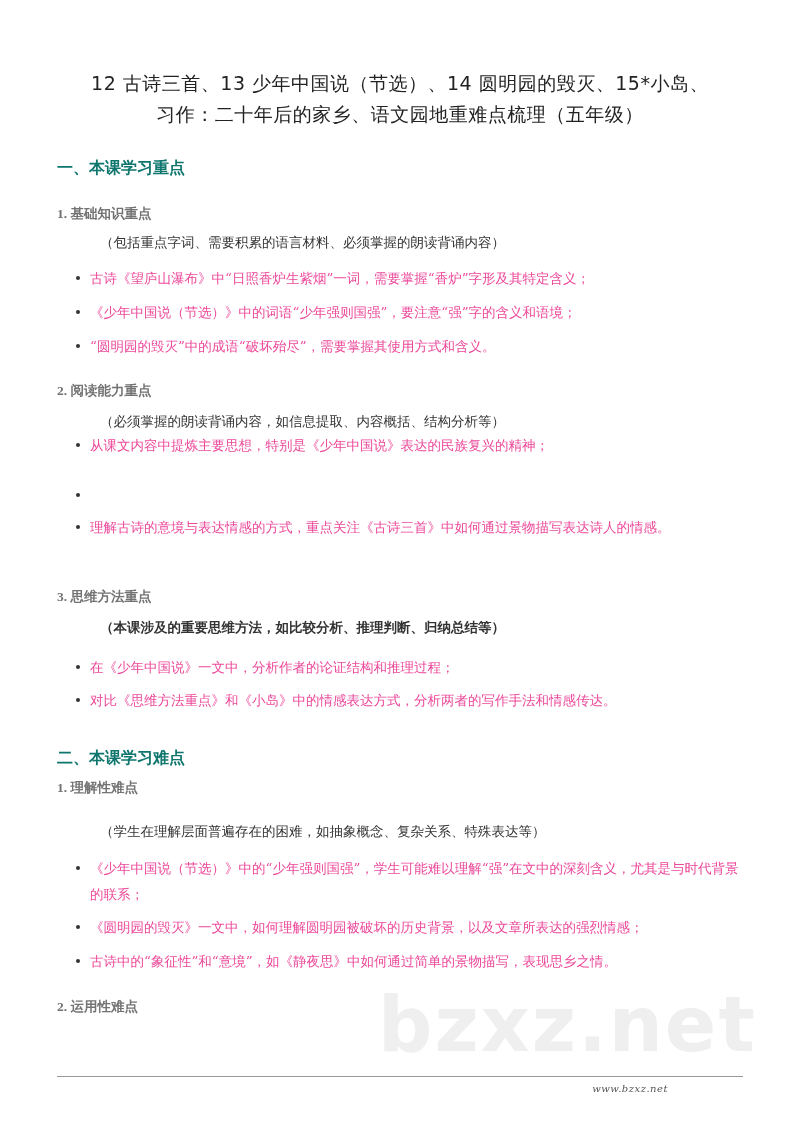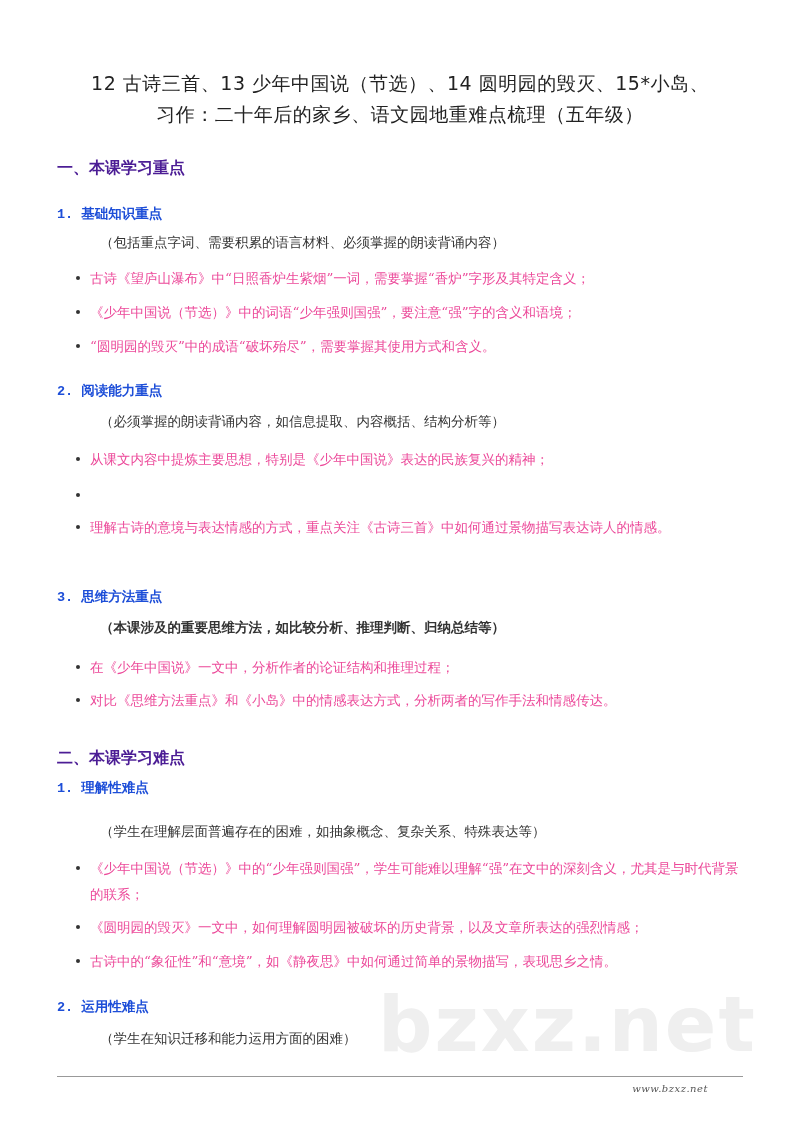--- a/index.html
+++ b/index.html
@@ -11,48 +11,48 @@
     width: 800px;
     height: 1130px;
     position: relative;
     overflow: hidden;
     font-family: "DejaVu Serif", "Liberation Serif", serif;
     color: #2a2a2a;
   }
   .page {
     position: absolute;
     left: 0; top: 0;
-    width: 728px; height: 1130px; padding-left: 40px;
+    width: 728px; height: 1130px;
   }
   .title {
     position: absolute;
     left: 40px; width: 720px;
     top: 68px;
     text-align: center;
     font-family: "DejaVu Sans", "Liberation Sans", sans-serif;
     font-size: 19px;
     line-height: 31px;
     color: #222;
     letter-spacing: 0.5px;
   }
   .h1 {
     position: absolute;
     left: 57px;
     font-family: "DejaVu Sans", "Liberation Sans", sans-serif;
     font-weight: bold;
     font-size: 16px;
-    color: #4c1d95;
+    color: #0f766e;
   }
   .h2 {
     position: absolute;
     left: 57px;
-    font-family: Liberation Mono, monospace;
+    font-family: Liberation Serif, serif;
     font-weight: bold;
     font-size: 13.5px;
-    color: #1d4ed8;
+    color: #737373;
   }
   .note {
     position: absolute;
     left: 84px;
     font-size: 13.5px;
     color: #333;
     margin-left: 16px;
   }
   .bullet {
     position: absolute;
@@ -115,37 +115,36 @@
   <div class="h1" style="top:158px;">一、本课学习重点</div>
 
   <div class="h2" style="top:205px;">1. 基础知识重点</div>
   <div class="note" style="top:234px;">（包括重点字词、需要积累的语言材料、必须掌握的朗读背诵内容）</div>
   <div class="bullet" style="top:265px;"><span class="dot"></span><span>古诗《望庐山瀑布》中“日照香炉生紫烟”一词，需要掌握“香炉”字形及其特定含义；</span></div>
   <div class="bullet" style="top:299px;"><span class="dot"></span><span>《少年中国说（节选）》中的词语“少年强则国强”，要注意“强”字的含义和语境；</span></div>
   <div class="bullet" style="top:333px;"><span class="dot"></span><span>“圆明园的毁灭”中的成语“破坏殆尽”，需要掌握其使用方式和含义。</span></div>
 
   <div class="h2" style="top:382px;">2. 阅读能力重点</div>
   <div class="note" style="top:413px;">（必须掌握的朗读背诵内容，如信息提取、内容概括、结构分析等）</div>
-  <div class="bullet" style="top:446px;"><span class="dot"></span><span>从课文内容中提炼主要思想，特别是《少年中国说》表达的民族复兴的精神；</span></div>
+  <div class="bullet" style="top:432px;"><span class="dot"></span><span>从课文内容中提炼主要思想，特别是《少年中国说》表达的民族复兴的精神；</span></div>
   <div class="bullet" style="top:482px;"><span class="dot"></span></div>
   <div class="bullet" style="top:514px;"><span class="dot"></span><span>理解古诗的意境与表达情感的方式，重点关注《古诗三首》中如何通过景物描写表达诗人的情感。</span></div>
 
   <div class="h2" style="top:588px;">3. 思维方法重点</div>
   <div class="note" style="top:619px;font-weight:bold;">（本课涉及的重要思维方法，如比较分析、推理判断、归纳总结等）</div>
   <div class="bullet" style="top:654px;"><span class="dot"></span><span>在《少年中国说》一文中，分析作者的论证结构和推理过程；</span></div>
   <div class="bullet" style="top:687px;"><span class="dot"></span><span>对比《思维方法重点》和《小岛》中的情感表达方式，分析两者的写作手法和情感传达。</span></div>
 
   <div class="h1" style="top:748px;">二、本课学习难点</div>
 
   <div class="h2" style="top:779px;">1. 理解性难点</div>
   <div class="note" style="top:823px;">（学生在理解层面普遍存在的困难，如抽象概念、复杂关系、特殊表达等）</div>
   <div class="bullet" style="top:855px;"><span class="dot"></span><span>《少年中国说（节选）》中的“少年强则国强”，学生可能难以理解“强”在文中的深刻含义，尤其是与时代背景的联系；</span></div>
   <div class="bullet" style="top:914px;"><span class="dot"></span><span>《圆明园的毁灭》一文中，如何理解圆明园被破坏的历史背景，以及文章所表达的强烈情感；</span></div>
   <div class="bullet" style="top:948px;"><span class="dot"></span><span>古诗中的“象征性”和“意境”，如《静夜思》中如何通过简单的景物描写，表现思乡之情。</span></div>
 
   <div class="h2" style="top:998px;">2. 运用性难点</div>
-  <div class="note" style="top:1030px;">（学生在知识迁移和能力运用方面的困难）</div>
 
   <div class="watermark">bzxz.net</div>
 
   <div class="rule"></div>
   <div class="footer">www.bzxz.net</div>
 </div>
 
 </body></html>

